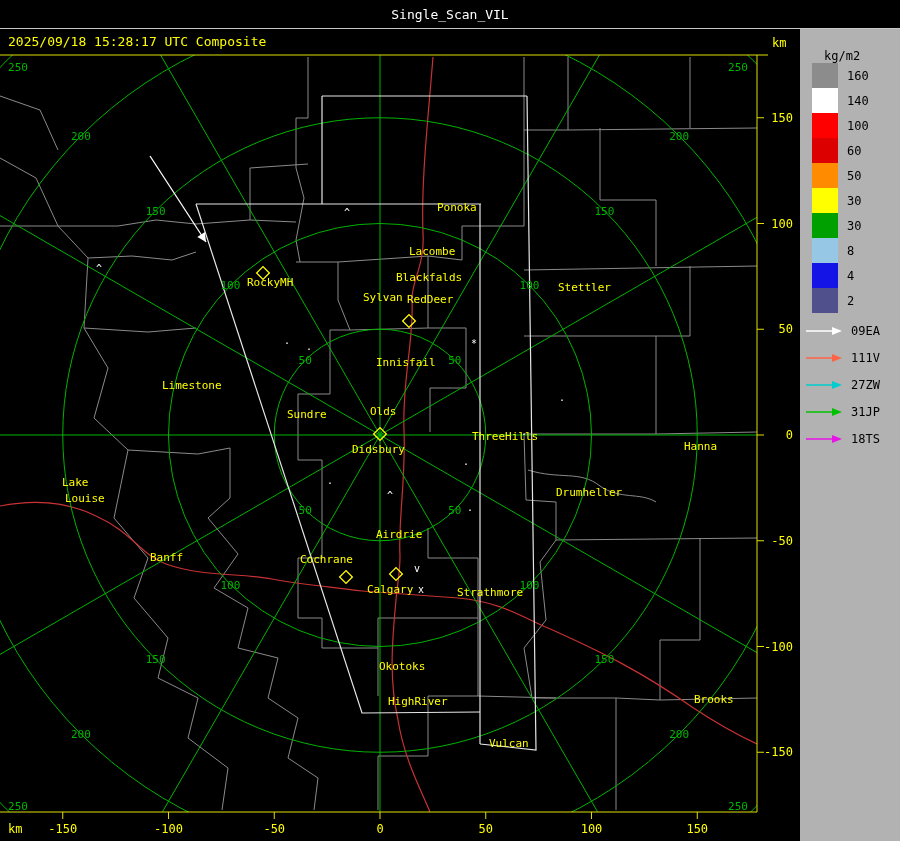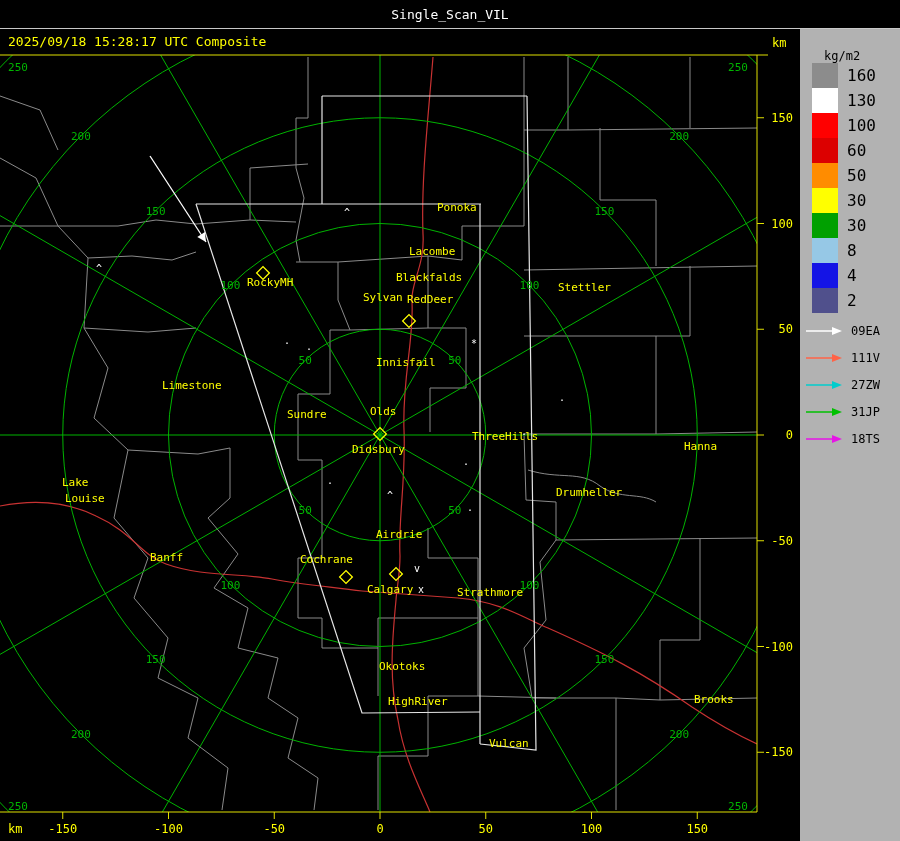--- a/index.html
+++ b/index.html
@@ -9,21 +9,21 @@
        align-items:center;justify-content:center;color:#fff;font-size:13px;}
   #titlebar-rule{position:absolute;left:0;top:28px;width:900px;height:1px;background:#c8c8c8;}
   #timestamp{position:absolute;left:8px;top:34px;color:#ffff00;font-size:13px;white-space:pre;text-align:right;}
   #right-km{position:absolute;left:772px;top:36px;color:#ffff00;font-size:12px;}
   #map-svg{position:absolute;left:0;top:0;}
   #panel{position:absolute;left:800px;top:29px;width:100px;height:812px;background:#b2b2b2;color:#000;}
   #panel-unit{position:absolute;left:24px;top:20px;font-size:12px;}
   #levels{position:absolute;left:12px;top:34px;}
   .level-row{display:flex;align-items:center;height:25px;}
   .swatch{width:26px;height:25px;}
-  .level-label{margin-left:9px;font-size:16px;}
+  .level-label{margin-left:9px;font-size:12px;}
   #tracks{position:absolute;left:4px;top:288px;}
   .track-row{display:flex;align-items:center;height:27px;}
   .track-label{margin-left:7px;font-size:12px;}
   svg text{font-family:"DejaVu Sans Mono",monospace;}
 </style>
 </head>
 <body>
 
 <div id="app">
   <svg id="map-svg" width="800" height="841" viewBox="0 0 800 841">
@@ -202,21 +202,21 @@
 
   <div id="panel">
     <div id="panel-unit">kg/m2</div>
     <div id="levels">
         <div class="level-row">
           <div class="swatch" style="background: rgb(140, 140, 140);"></div>
           <div class="level-label">160</div>
         </div>
         <div class="level-row">
           <div class="swatch" style="background: rgb(255, 255, 255);"></div>
-          <div class="level-label">130</div>
+          <div class="level-label">140</div>
         </div>
         <div class="level-row">
           <div class="swatch" style="background: rgb(255, 0, 0);"></div>
           <div class="level-label">100</div>
         </div>
         <div class="level-row">
           <div class="swatch" style="background: rgb(220, 0, 0);"></div>
           <div class="level-label">60</div>
         </div>
         <div class="level-row">

